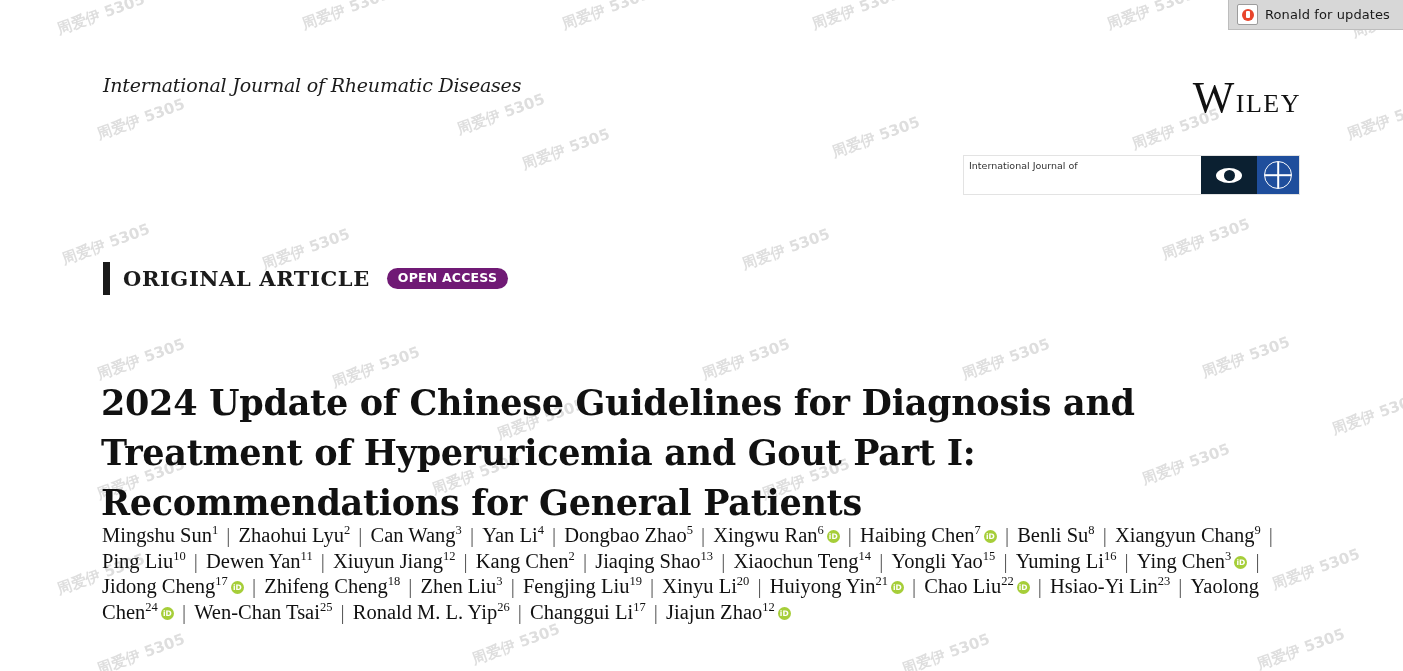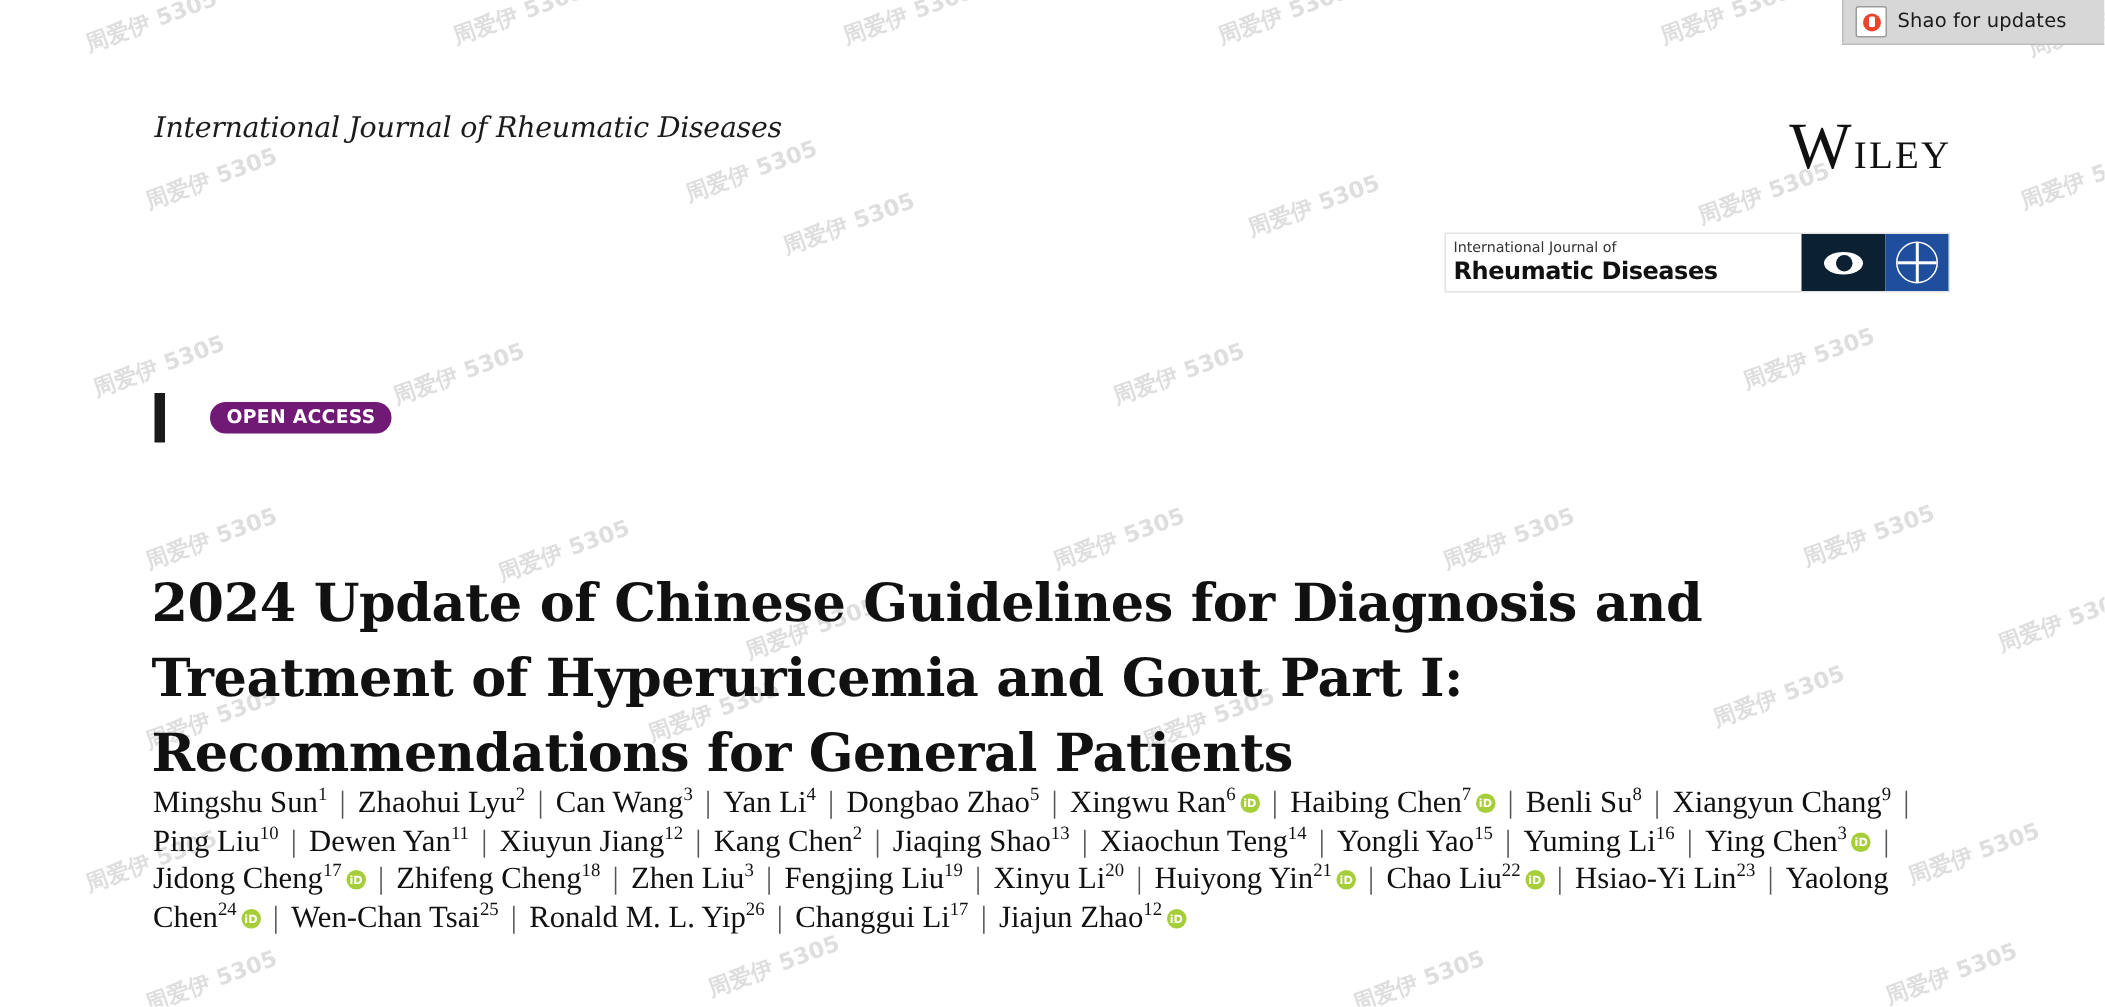--- a/index.html
+++ b/index.html
@@ -340,42 +340,42 @@
     <div class="wm" style="left: 1255px; top: 640px; color: rgb(217, 217, 217);">周爱伊 5305</div>
     <div class="wm" style="left: 95px; top: 645px; color: rgb(217, 217, 217);">周爱伊 5305</div>
   </div>
 
 <div class="page">
 
   <div class="updates-badge">
     <span class="dot">
         <span></span>
       </span>
-    <span class="txt">Shao for updates</span>
+    <span class="txt">Ronald for updates</span>
   </div>
 
   <div class="journal-title">International Journal of Rheumatic Diseases</div>
 
   <div class="wiley-logo">W<span class="small">ILEY</span></div>
 
   <div class="cover-strip">
     <div class="names">
       <div class="l1">International Journal of</div>
-      <div class="l2">Rheumatic Diseases</div>
     </div>
     <div class="blk">
         <span class="eye"></span>
       </div>
     <div class="blue">
         <span class="globe"></span>
       </div>
   </div>
 
   <div class="article-type-row">
     <span class="type-bar"></span>
+    <span class="type-label">ORIGINAL ARTICLE</span>
     <span class="open-access">OPEN ACCESS</span>
   </div>
 
   <h1 class="paper-title">2024 Update of Chinese Guidelines for Diagnosis and Treatment of Hyperuricemia and Gout Part I: Recommendations for General Patients</h1>
 
   <div class="authors" id="author-list"><span><span>Mingshu Sun</span><sup>1</sup></span><span class="sep"> | </span><span><span>Zhaohui Lyu</span><sup>2</sup></span><span class="sep"> | </span><span><span>Can Wang</span><sup>3</sup></span><span class="sep"> | </span><span><span>Yan Li</span><sup>4</sup></span><span class="sep"> | </span><span><span>Dongbao Zhao</span><sup>5</sup></span><span class="sep"> | </span><span><span>Xingwu Ran</span><sup>6</sup><span class="orcid"></span></span><span class="sep"> | </span><span><span>Haibing Chen</span><sup>7</sup><span class="orcid"></span></span><span class="sep"> | </span><span><span>Benli Su</span><sup>8</sup></span><span class="sep"> | </span><span><span>Xiangyun Chang</span><sup>9</sup></span><span class="sep"> | </span><span><span>Ping Liu</span><sup>10</sup></span><span class="sep"> | </span><span><span>Dewen Yan</span><sup>11</sup></span><span class="sep"> | </span><span><span>Xiuyun Jiang</span><sup>12</sup></span><span class="sep"> | </span><span><span>Kang Chen</span><sup>2</sup></span><span class="sep"> | </span><span><span>Jiaqing Shao</span><sup>13</sup></span><span class="sep"> | </span><span><span>Xiaochun Teng</span><sup>14</sup></span><span class="sep"> | </span><span><span>Yongli Yao</span><sup>15</sup></span><span class="sep"> | </span><span><span>Yuming Li</span><sup>16</sup></span><span class="sep"> | </span><span><span>Ying Chen</span><sup>3</sup><span class="orcid"></span></span><span class="sep"> | </span><span><span>Jidong Cheng</span><sup>17</sup><span class="orcid"></span></span><span class="sep"> | </span><span><span>Zhifeng Cheng</span><sup>18</sup></span><span class="sep"> | </span><span><span>Zhen Liu</span><sup>3</sup></span><span class="sep"> | </span><span><span>Fengjing Liu</span><sup>19</sup></span><span class="sep"> | </span><span><span>Xinyu Li</span><sup>20</sup></span><span class="sep"> | </span><span><span>Huiyong Yin</span><sup>21</sup><span class="orcid"></span></span><span class="sep"> | </span><span><span>Chao Liu</span><sup>22</sup><span class="orcid"></span></span><span class="sep"> | </span><span><span>Hsiao-Yi Lin</span><sup>23</sup></span><span class="sep"> | </span><span><span>Yaolong Chen</span><sup>24</sup><span class="orcid"></span></span><span class="sep"> | </span><span><span>Wen-Chan Tsai</span><sup>25</sup></span><span class="sep"> | </span><span><span>Ronald M. L. Yip</span><sup>26</sup></span><span class="sep"> | </span><span><span>Changgui Li</span><sup>17</sup></span><span class="sep"> | </span><span><span>Jiajun Zhao</span><sup>12</sup><span class="orcid"></span></span></div>
 
 </div>
 
 </body></html>

